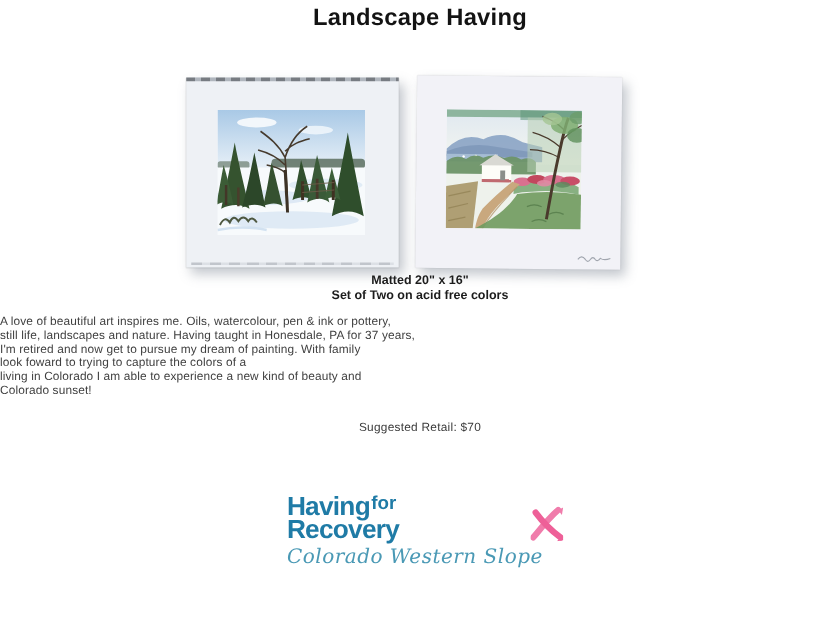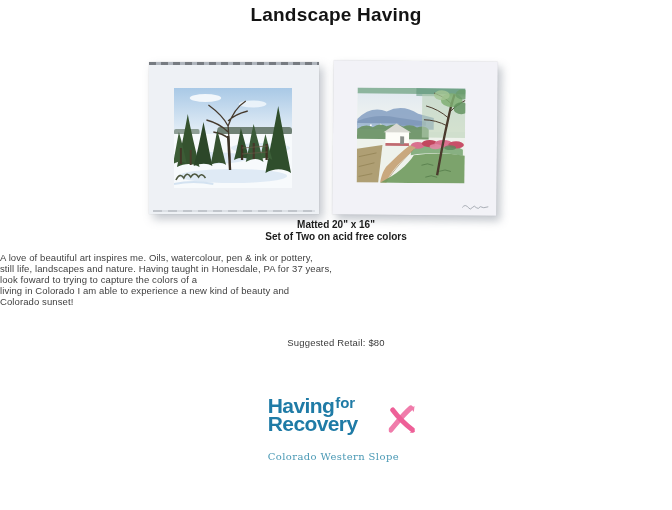--- a/index.html
+++ b/index.html
@@ -65,23 +65,23 @@
   .logo-for{
     position:relative;top:-5px;margin-left:1px;
     font-weight:700;font-size:15px;color:#1f7ba6;
   }
   .logo-line2{margin-top:-3px;}
   .logo-recovery{
     font-weight:800;font-size:21px;line-height:19px;color:#1f7ba6;letter-spacing:-.6px;
   }
   .logo-fish{position:absolute;right:-16px;top:9px;z-index:0;}
   .logo-tagline{
-    margin-top:16px;text-align:center;
-    font-family:"DejaVu Serif", serif;
-    font-size:10px;color:#4a99b5;letter-spacing:.4px;
+    margin-top:0;text-align:center;
+    font-family:"DejaVu Serif", serif;font-style:italic;
+    font-size:16px;color:#4a99b5;letter-spacing:.4px;
   }
 </style>
 </head>
 <body>
 
 <div class="page">
 
   <div class="title">
     <div>Landscape Having</div>
   </div>
@@ -177,26 +177,27 @@
   </div>
 
   <div class="caption">
     <div>Matted 20" x 16"</div>
     <div>Set of Two on acid free colors</div>
   </div>
 
   <div class="description">
     <div class="desc-line">A love of beautiful art inspires me. Oils, watercolour, pen &amp; ink or pottery,</div>
     <div class="desc-line">still life, landscapes and nature. Having taught in Honesdale, PA for 37 years,</div>
+    <div class="desc-line">I'm retired and now get to pursue my dream of painting. With family</div>
     <div class="desc-line">look foward to trying to capture the colors of a</div>
     <div class="desc-line">living in Colorado I am able to experience a new kind of beauty and</div>
     <div class="desc-line">Colorado sunset!</div>
   </div>
 
-  <div class="retail">Suggested Retail: $80</div>
+  <div class="retail">Suggested Retail: $70</div>
 
   <div class="logo">
     <div class="logo-text">
       <svg class="logo-fish" width="26" height="28" viewBox="0 0 26 28">
         <path d="M2,25 C8,18 14,10 22,3" stroke="#f07cab" stroke-width="5" stroke-linecap="round" fill="none"></path>
         <path d="M4,5 C10,13 16,19 24,25" stroke="#ee6098" stroke-width="5" stroke-linecap="round" fill="none"></path>
         <path d="M22,3 L26,1 L25,7 Z" fill="#f07cab"></path>
         <path d="M24,25 L27,27 L21,28 Z" fill="#ee6098"></path>
       </svg>
       <div class="logo-line1">

